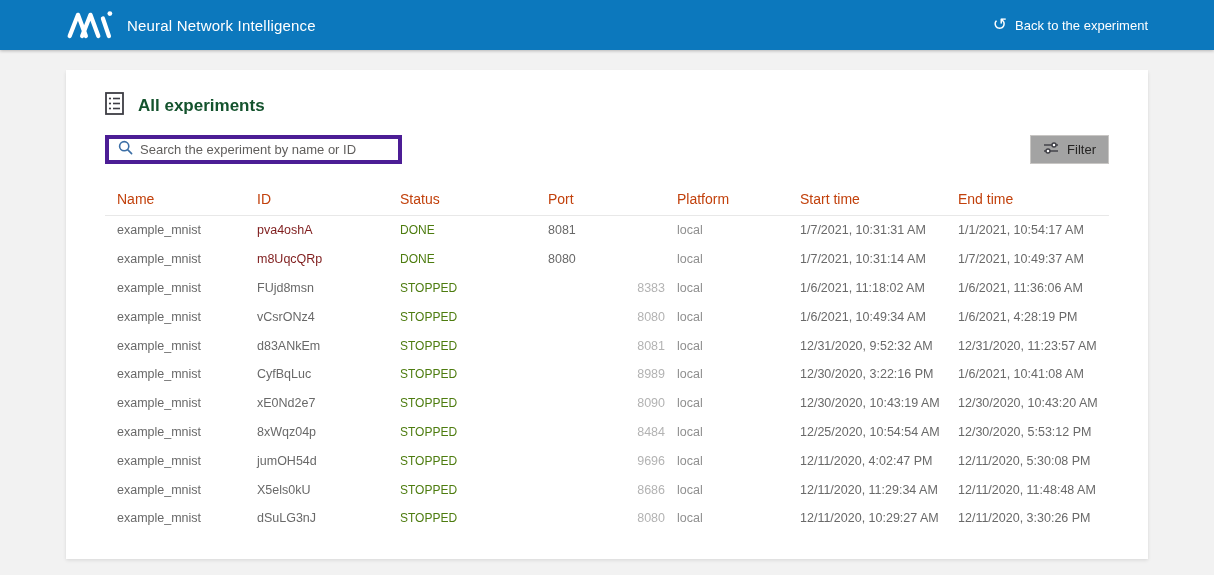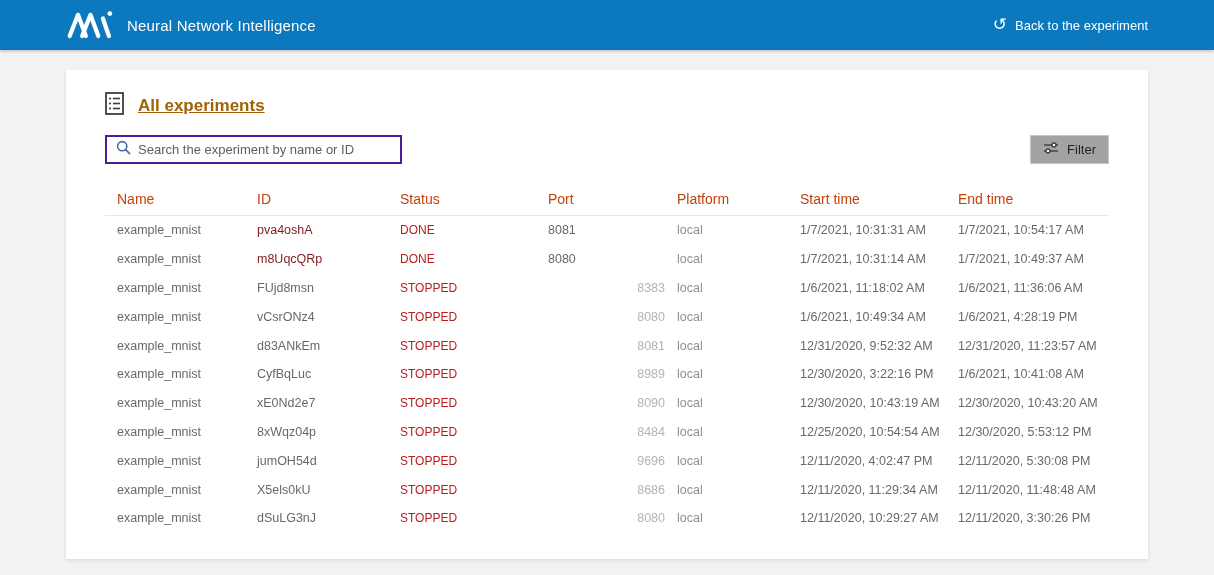--- a/index.html
+++ b/index.html
@@ -20,25 +20,25 @@
   .brand-name { font-size:15px; letter-spacing:.2px; }
   .back-link { display:flex; align-items:center; gap:8px; font-size:13px; cursor:pointer; }
   .back-glyph { font-size:17px; line-height:1; transform:translateY(-1px); }
   
   .card {
     width:1082px; margin:20px auto 0 66px; background:#fff;
     box-shadow:0 1.6px 3.6px rgba(0,0,0,.1), 0 .3px .9px rgba(0,0,0,.07);
     padding:22px 39px 26px 39px;
   }
   .card-title-row { display:flex; align-items:center; gap:14px; }
-  .card-title { font-size:17px; font-weight:bold; color:#a16207;text-decoration:underline; }
+  .card-title { font-size:17px; font-weight:bold; color:#14532d; }
   
   .controls { margin-top:16px; display:flex; align-items:center; justify-content:space-between; }
   .searchbox {
-    width:297px; height:29px; border:2px solid #4c1d95; background:#fff;
+    width:297px; height:29px; border:4px solid #4c1d95; background:#fff;
     display:flex; align-items:center; padding:0 8px 0 9px; gap:7px;
   }
   .searchbox input {
     border:none; outline:none; flex:1; font-size:13px;
     font-family:"Liberation Sans", sans-serif; color:#333; background:transparent;
   }
   .searchbox input::placeholder { color:#605e5c; }
   .filter-btn {
     height:29px; min-width:76px; border:1px solid #c8c6c4; background:#a3a3a3;
     display:flex; align-items:center; justify-content:center; gap:8px;
@@ -51,21 +51,21 @@
     display:grid;
     grid-template-columns:140px 143px 148px 129px 123px 158px 1fr;
     align-items:center;
   }
   .trow > div { padding-left:12px; white-space:nowrap; overflow:hidden; }
   .thead { height:34px; border-bottom:1px solid #e8e8e8; }
   .thead > div { font-size:14px; color:#c2410c; cursor:pointer; }
   .tbody .trow { height:28.8px; }
   .tbody .trow > div { font-size:12.5px; color:#696969; }
   .tbody .trow > .cell-platform { color:#8f8f8f; }
-  .tbody .trow > .cell-status { color:#b91c1c; font-size:12px; }
+  .tbody .trow > .cell-status { color:#4d7c0f; font-size:12px; }
   .tbody .trow > .cell-id.link { color:#7f1d1d; cursor:pointer; }
   .tbody .trow > .cell-port.dim { color:#b3b3b3;text-align:right; }
 </style>
 </head>
 <body>
 
 <div class="topbar">
   <div class="brand">
     <span>
       <svg width="48" height="30" viewBox="0 0 52 32" fill="none">
@@ -134,21 +134,21 @@
       <div>End time</div>
     </div>
     <div class="tbody">
   <div class="trow">
     <div class="cell-name">example_mnist</div>
     <div class="cell-id link">pva4oshA</div>
     <div class="cell-status">DONE</div>
     <div class="cell-port">8081</div>
     <div class="cell-platform">local</div>
     <div class="cell-start">1/7/2021, 10:31:31 AM</div>
-    <div class="cell-end">1/7/2021, 10:54:17 AM</div>
+    <div class="cell-end">1/1/2021, 10:54:17 AM</div>
   </div>
 
   <div class="trow">
     <div class="cell-name">example_mnist</div>
     <div class="cell-id link">m8UqcQRp</div>
     <div class="cell-status">DONE</div>
     <div class="cell-port">8080</div>
     <div class="cell-platform">local</div>
     <div class="cell-start">1/7/2021, 10:31:14 AM</div>
     <div class="cell-end">1/7/2021, 10:49:37 AM</div>

